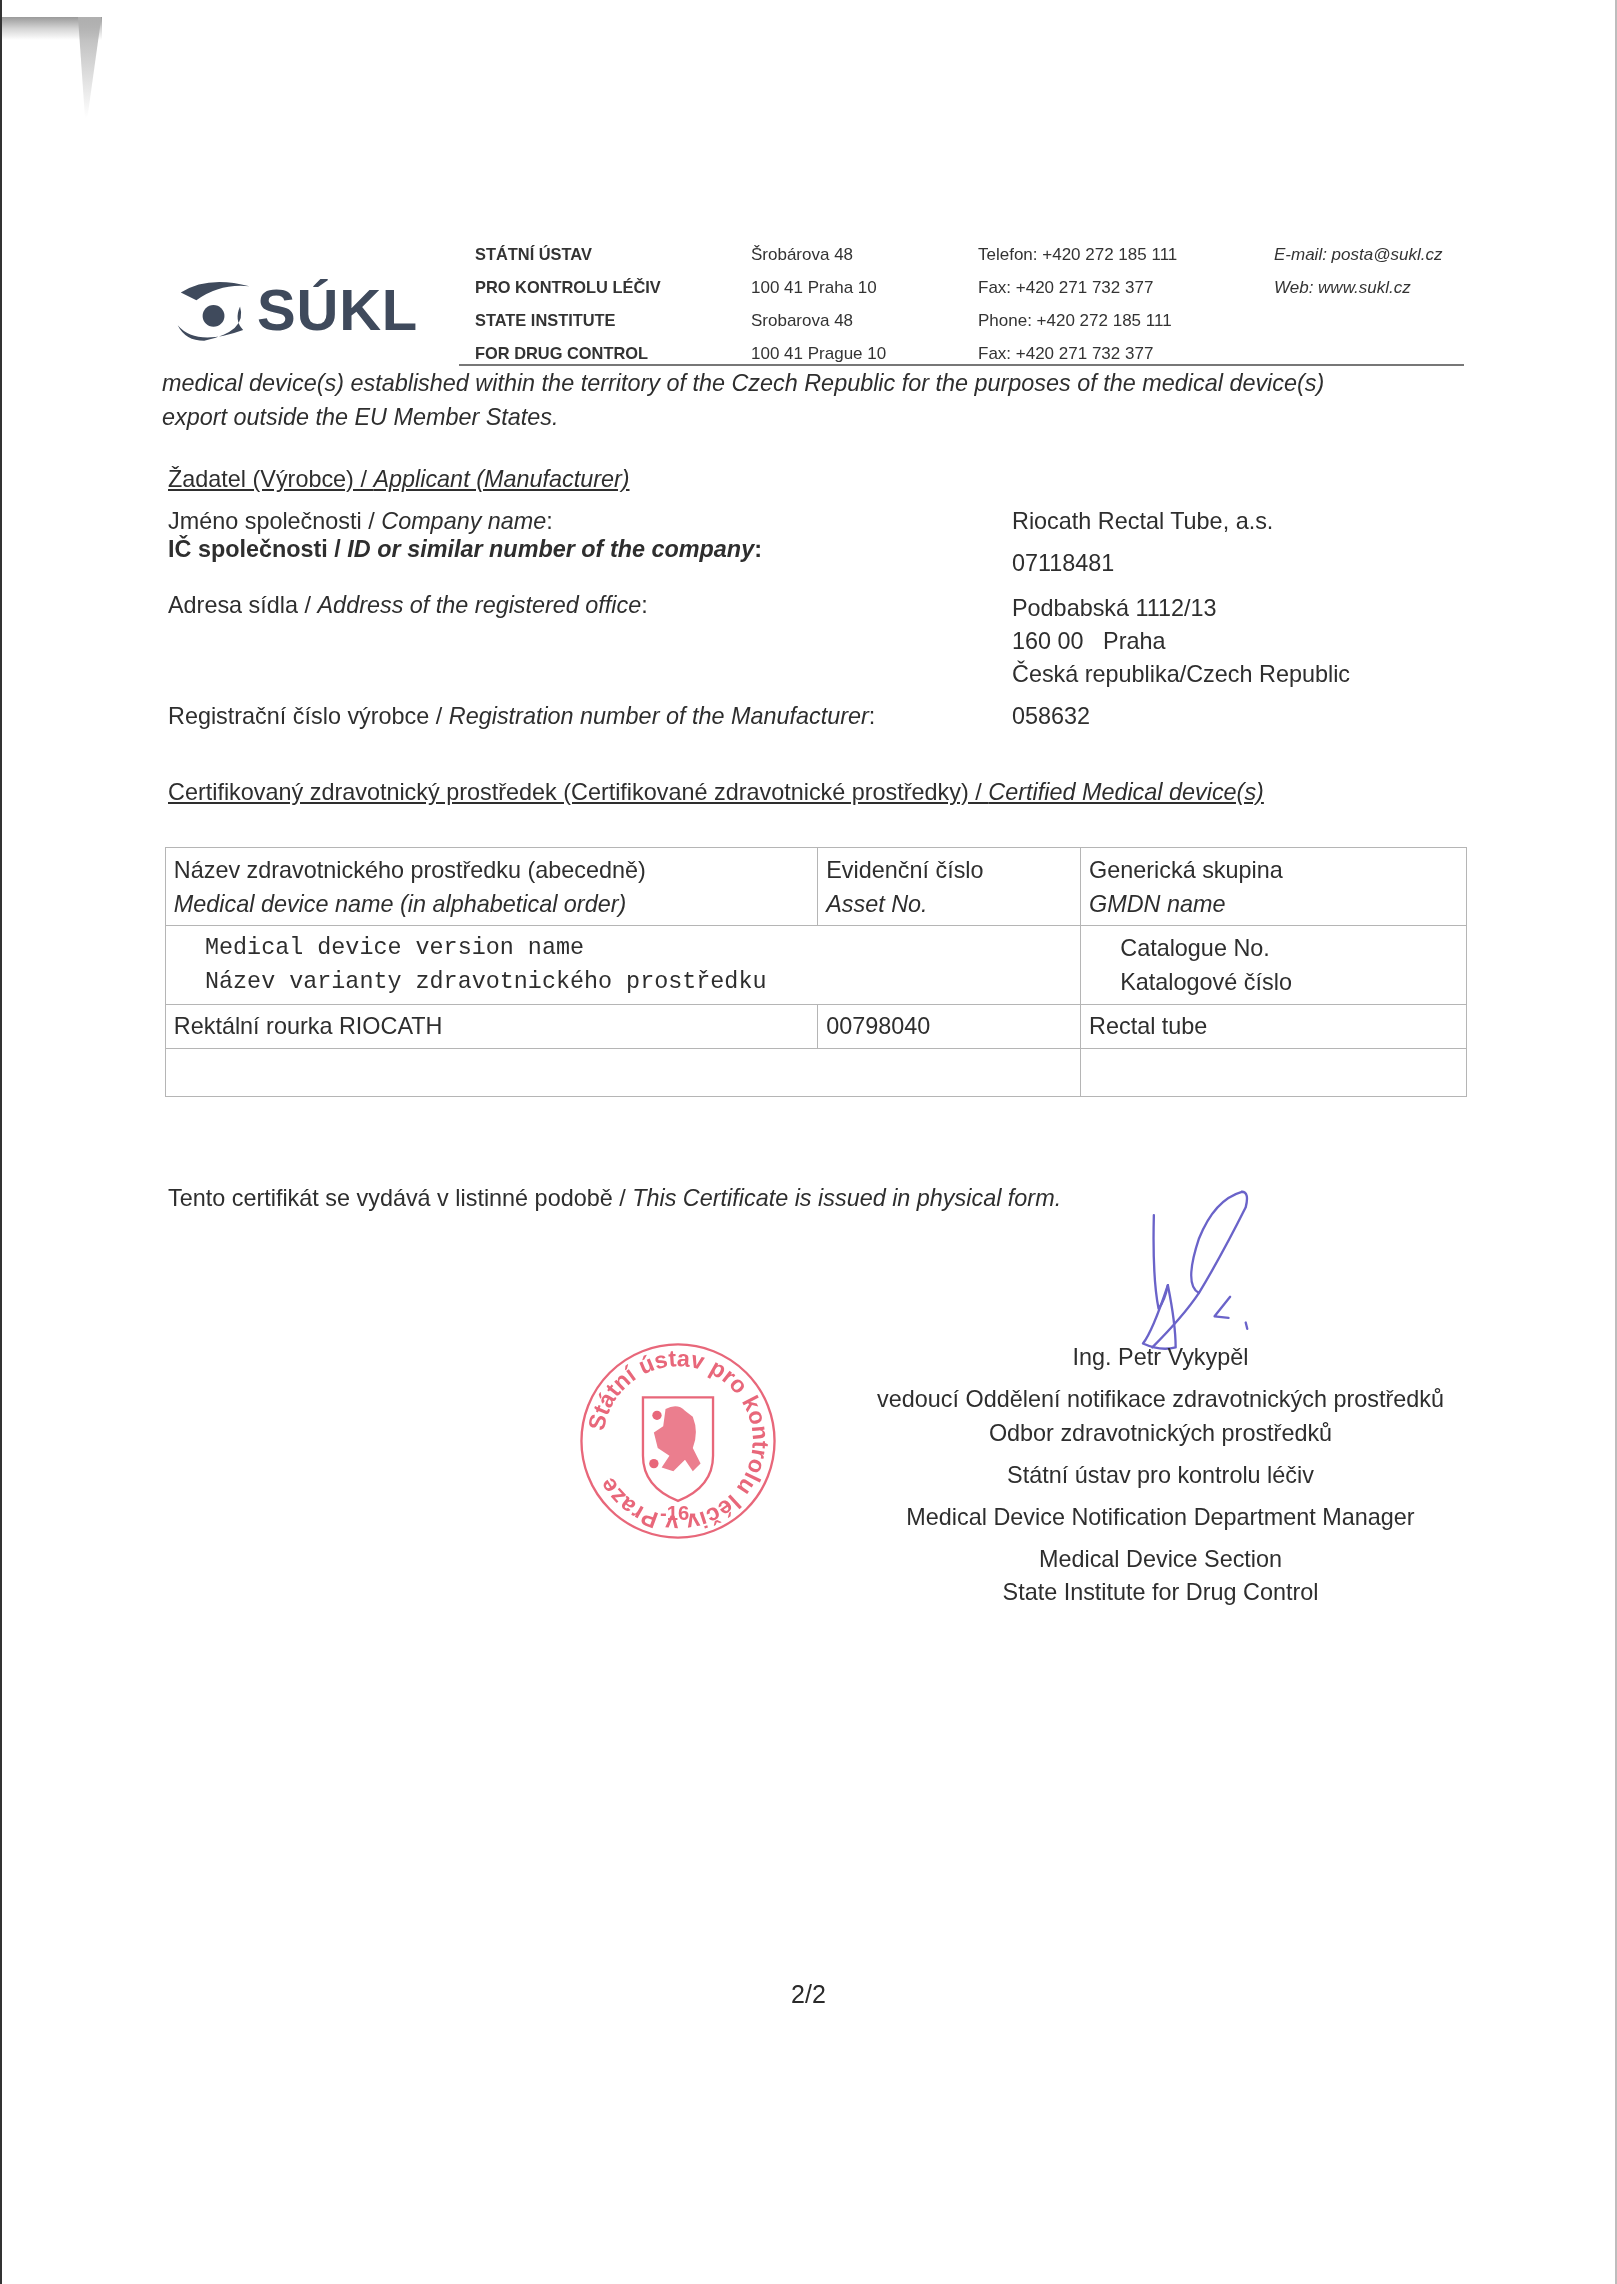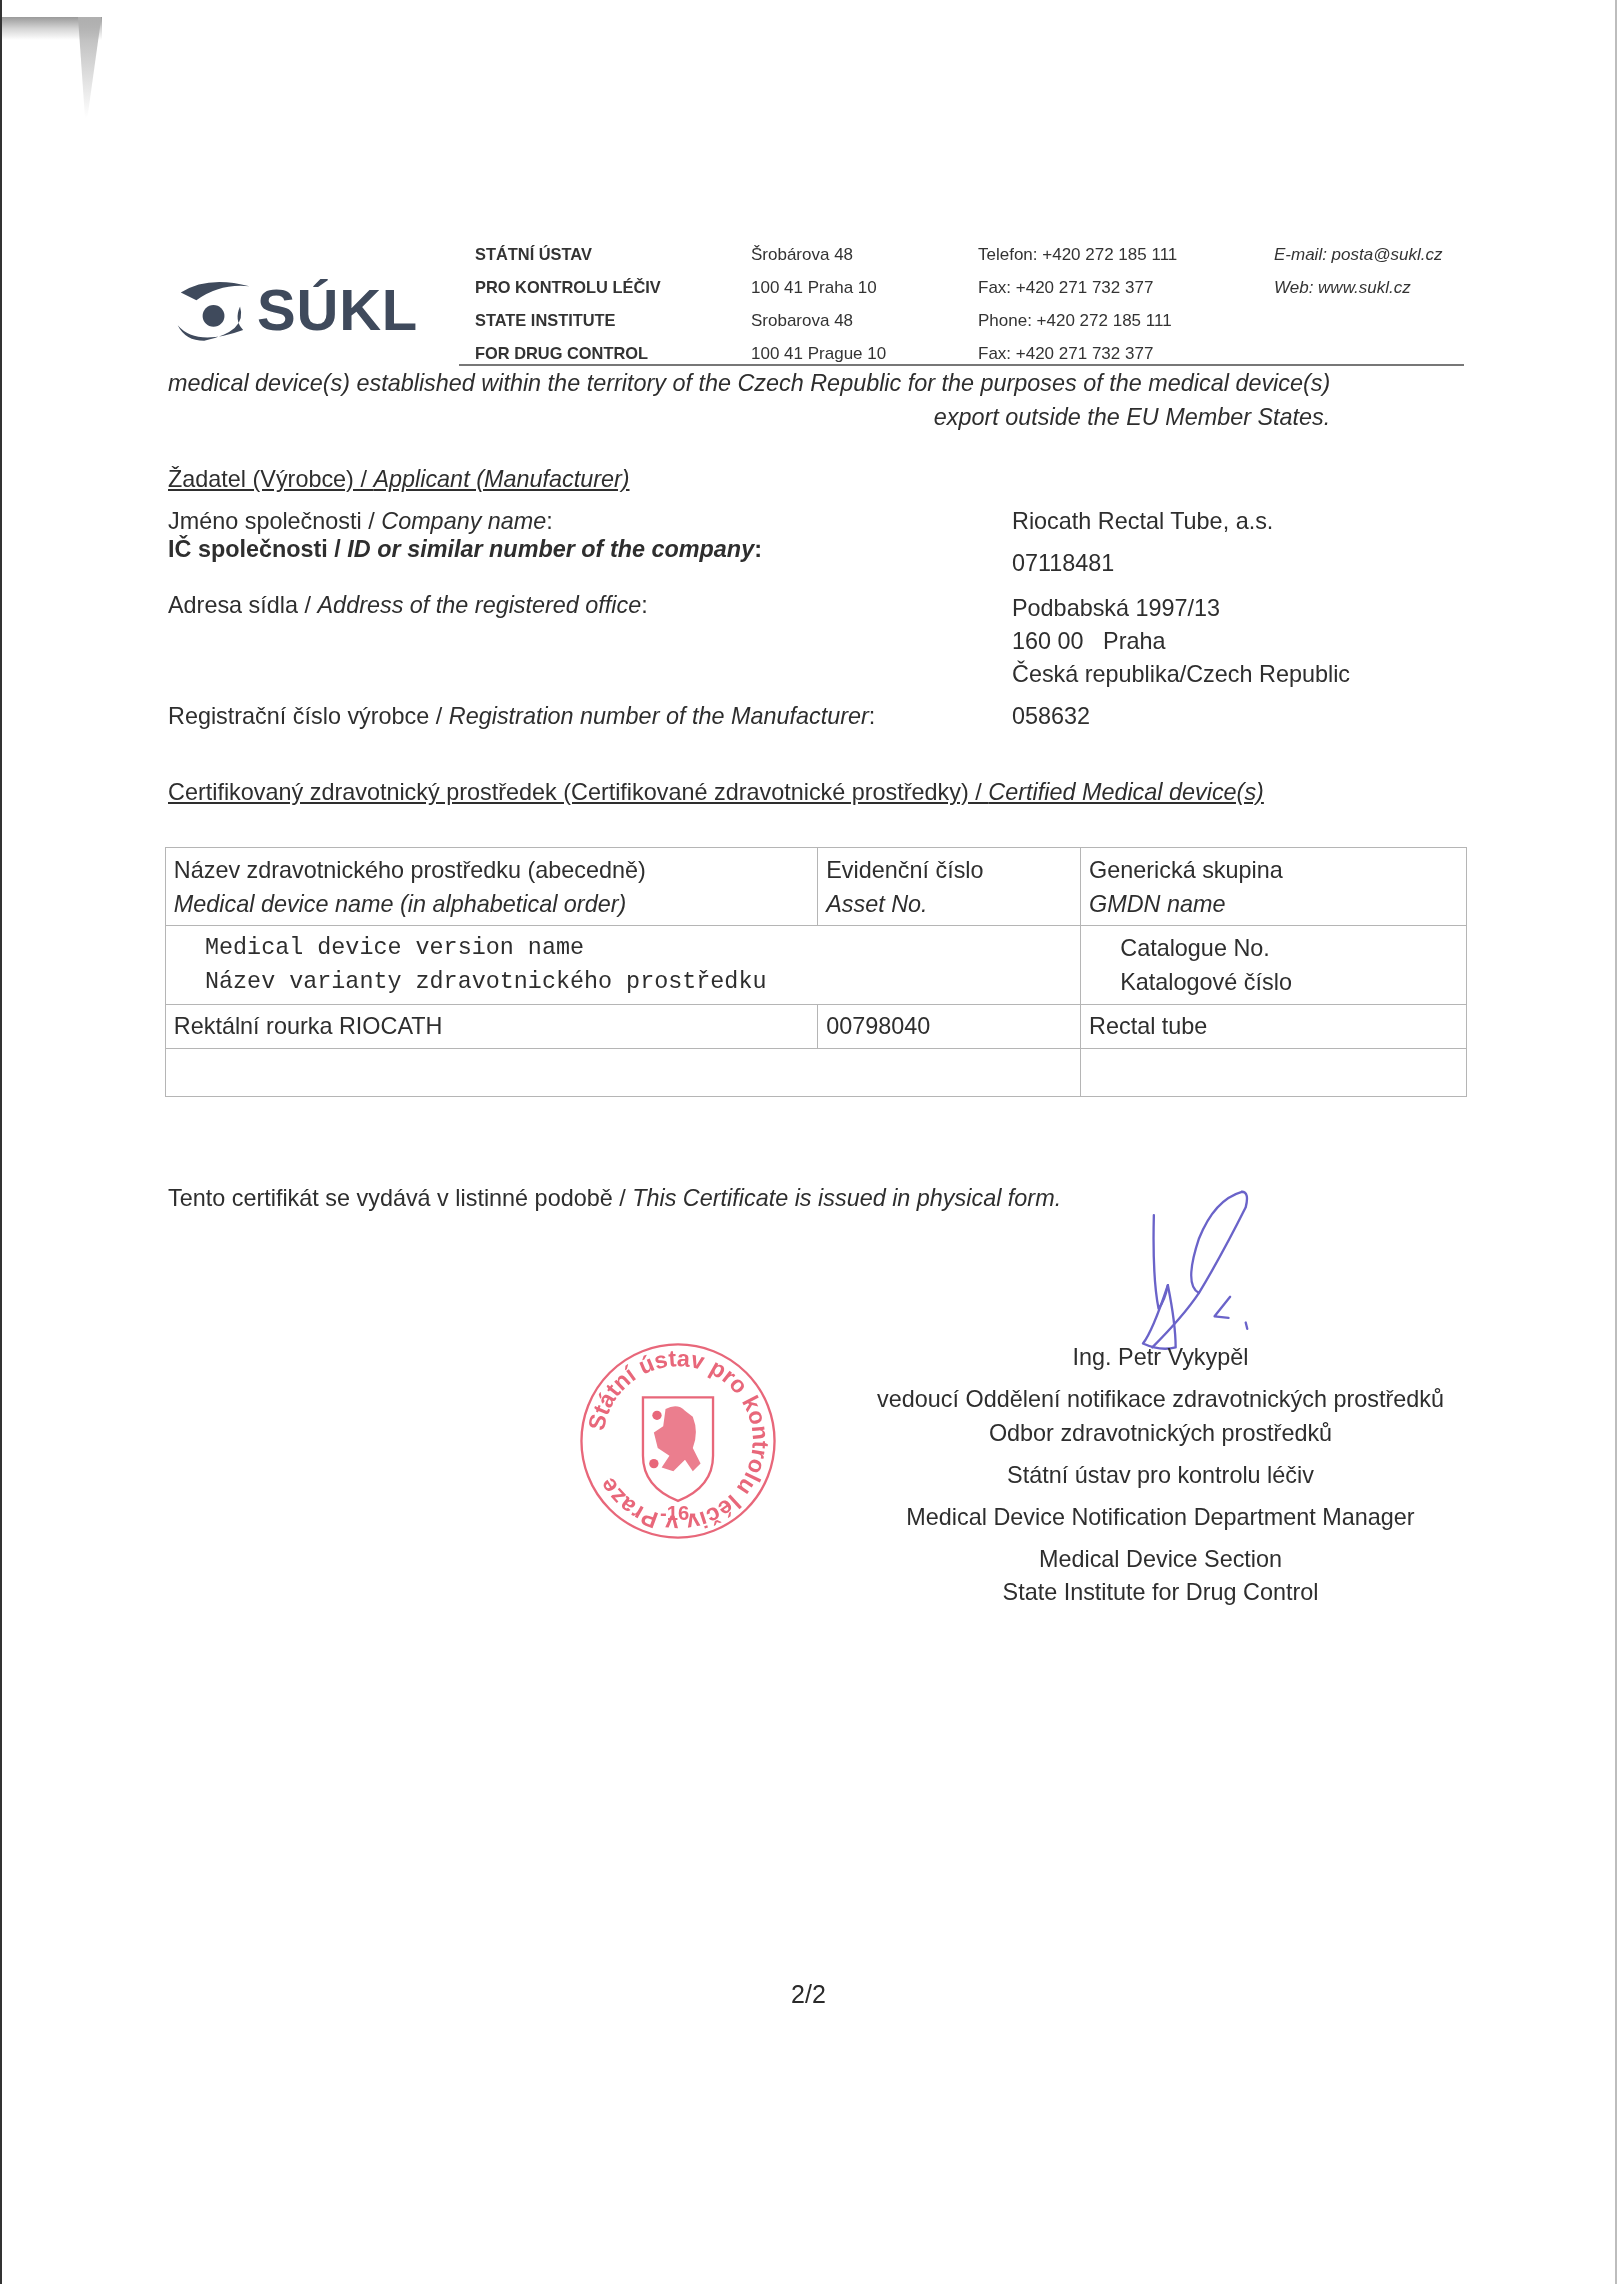--- a/index.html
+++ b/index.html
@@ -27,21 +27,21 @@
     .lh-c1 { left: 475px; }
     .lh-c2 { left: 751px; }
     .lh-c3 { left: 978px; }
     .lh-c4 { left: 1274px; font-style: italic; }
     .lh-rule { position: absolute; left: 459px; top: 364px; width: 1005px; height: 2.3px; background: #555; opacity: 0.8; }
 
     
     .txt { position: absolute; font-size: 23.4px; color: #2e2e2e; white-space: nowrap; }
     .it { font-style: italic; }
     .u { text-decoration: underline; }
-    .intro { left: 168px; top: 366px; line-height: 34px; font-style: italic; text-align: right; }
+    .intro { left: 162px; top: 366px; line-height: 34px; font-style: italic; }
 
     .label-col { left: 168px; }
     .value-col { left: 1012px; }
 
     
     .tbl { position: absolute; left: 165px; top: 847px; width: 1302px; border-collapse: collapse; font-size: 23.4px; color: #2e2e2e; }
     .tbl td { border: 1.6px solid #b5b5b5; padding: 4.7px 7.8px; vertical-align: top; line-height: 34px; }
     .tbl .head { background: #ececec; text-align: center; font-weight: bold; padding: 3.1px 7.8px; }
     .tbl .indent { padding-left: 39px; font-family: Liberation Mono, monospace; }
     .tbl .indent-r { padding-left: 39px; }
@@ -102,21 +102,21 @@
 <div class="txt label-col u" style="top:466px;"><span>Žadatel (Výrobce) / </span><span class="it">Applicant (Manufacturer)</span></div>
 
 <div class="txt label-col" style="top:508px;"><span>Jméno společnosti / </span><span class="it">Company name</span><span>:</span></div>
 <div class="txt value-col" style="top:508px;">Riocath Rectal Tube, a.s.</div>
 
 <div class="txt label-col" style="top:536px;font-weight:bold;"><span>IČ společnosti / </span><span class="it">ID or similar number of the company</span><span>:</span></div>
 <div class="txt value-col" style="top:550px;">07118481</div>
 
 <div class="txt label-col" style="top:592px;"><span>Adresa sídla / </span><span class="it">Address of the registered office</span><span>:</span></div>
 <div class="txt value-col" style="top:592px; line-height:33px;">
-  <div>Podbabská 1997/13</div>
+  <div>Podbabská 1112/13</div>
   <div style="white-space:pre;">160 00   Praha</div>
   <div>Česká republika/Czech Republic</div>
 </div>
 
 <div class="txt label-col" style="top:703px;"><span>Registrační číslo výrobce / </span><span class="it">Registration number of the Manufacturer</span><span>:</span></div>
 <div class="txt value-col" style="top:703px;">058632</div>
 
 <div class="txt label-col u" style="top:779px;"><span>Certifikovaný zdravotnický prostředek (Certifikované zdravotnické prostředky) / </span><span class="it">Certified Medical device(s)</span></div>
 
 <table class="tbl">

